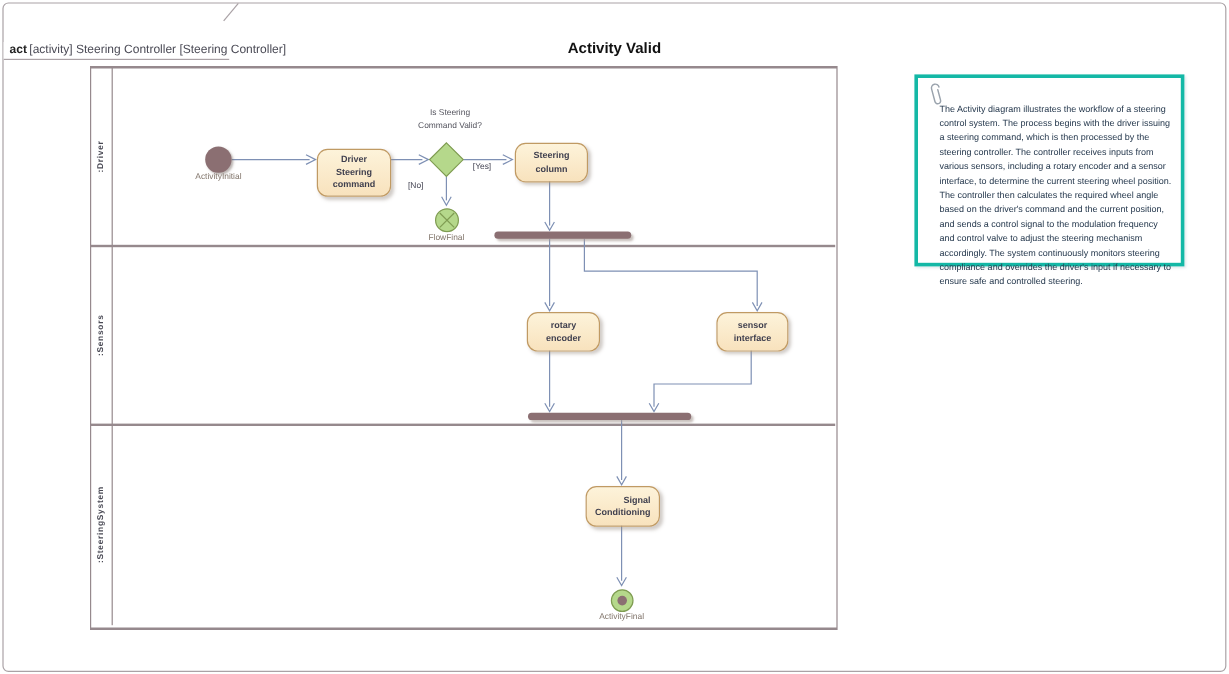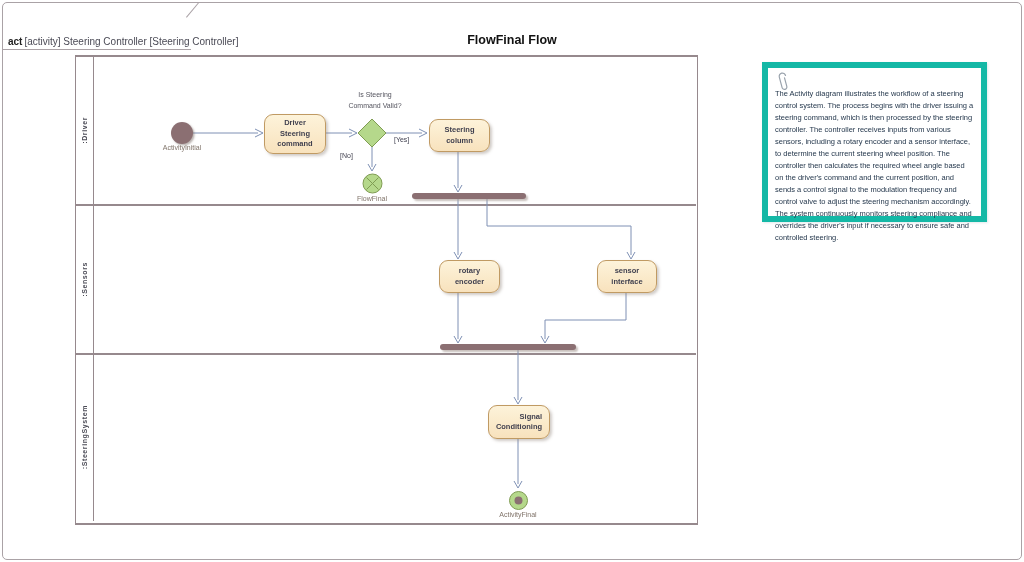--- a/index.html
+++ b/index.html
@@ -41,34 +41,34 @@
     background:#8b6f72;box-shadow:1.5px 1.5px 2px rgba(120,105,100,.5);}
   .node-label{position:absolute;text-align:center;font-size:7px;color:#80746a;white-space:nowrap;}
   .bar{position:absolute;height:6px;background:#8b6f72;border-radius:3px;
     box-shadow:2px 2px 2px rgba(170,158,152,.65);}
   .guard{position:absolute;font-size:7px;color:#3f3f4e;white-space:nowrap;}
   .question{position:absolute;left:325px;top:90px;width:100px;text-align:center;
     font-size:7px;color:#55555f;line-height:1.5;white-space:pre-line;}
 
   
   .note{position:absolute;left:762px;top:62px;width:225px;height:160px;background:#fff;
-    border:6px solid #14b8a6;box-shadow:1px 1px 2px rgba(170,190,200,.35);
-    padding:20px 6px 6px 7px;box-sizing:border-box;
+    border:3px solid #14b8a6;box-shadow:1px 1px 2px rgba(170,190,200,.35);
+    padding:20px 6px 6px 18px;box-sizing:border-box;
     font-size:7.5px;line-height:12px;color:#25384d;}
   .paperclip{position:absolute;left:6px;top:4px;}
 </style>
 </head>
 <body>
 
 <div class="canvas-border"></div>
 
 <div class="frame-tab"><b>act</b><span>[activity] Steering Controller [Steering Controller]</span></div>
 <div class="tab-diag"></div>
 
-<div class="diagram-title">FlowFinal Flow</div>
+<div class="diagram-title">Activity Valid</div>
 
 <div class="lane-region"></div>
 <div class="lane-col-line"></div>
 <div class="lane-sep" style="top:204px;"></div>
 <div class="lane-sep" style="top:353px;"></div>
 
 <div class="lane-label" style="top:56px;height:148px;">
   <span>:Driver</span>
   </div>
 <div class="lane-label" style="top:206px;height:147px;">
@@ -106,21 +106,21 @@
 </svg>
 
 <div class="guard" style="left:394px;top:136px;">[Yes]</div>
 <div class="guard" style="left:340px;top:152px;">[No]</div>
 <div class="question">Is Steering
 Command Valid?</div>
 
 <div class="initial-node"></div>
 <div class="node-label" style="left:140px;top:144px;width:84px;">ActivityInitial</div>
 
-<div class="action" style="left:264px;top:114px;width:60px;height:38px;text-align:center;"><span>Driver
+<div class="action" style="left:264px;top:124px;width:60px;height:38px;text-align:center;"><span>Driver
 Steering
 command</span></div>
 <div class="action" style="left:429px;top:119px;width:59px;height:31px;"><span>Steering
 column</span></div>
 <div class="action" style="left:439px;top:260px;width:59px;height:31px;"><span>rotary
 encoder</span></div>
 <div class="action" style="left:597px;top:260px;width:58px;height:31px;"><span>sensor
 interface</span></div>
 <div class="action" style="left:488px;top:405px;width:60px;height:32px;text-align:right;"><span>Signal
 Conditioning</span></div>

